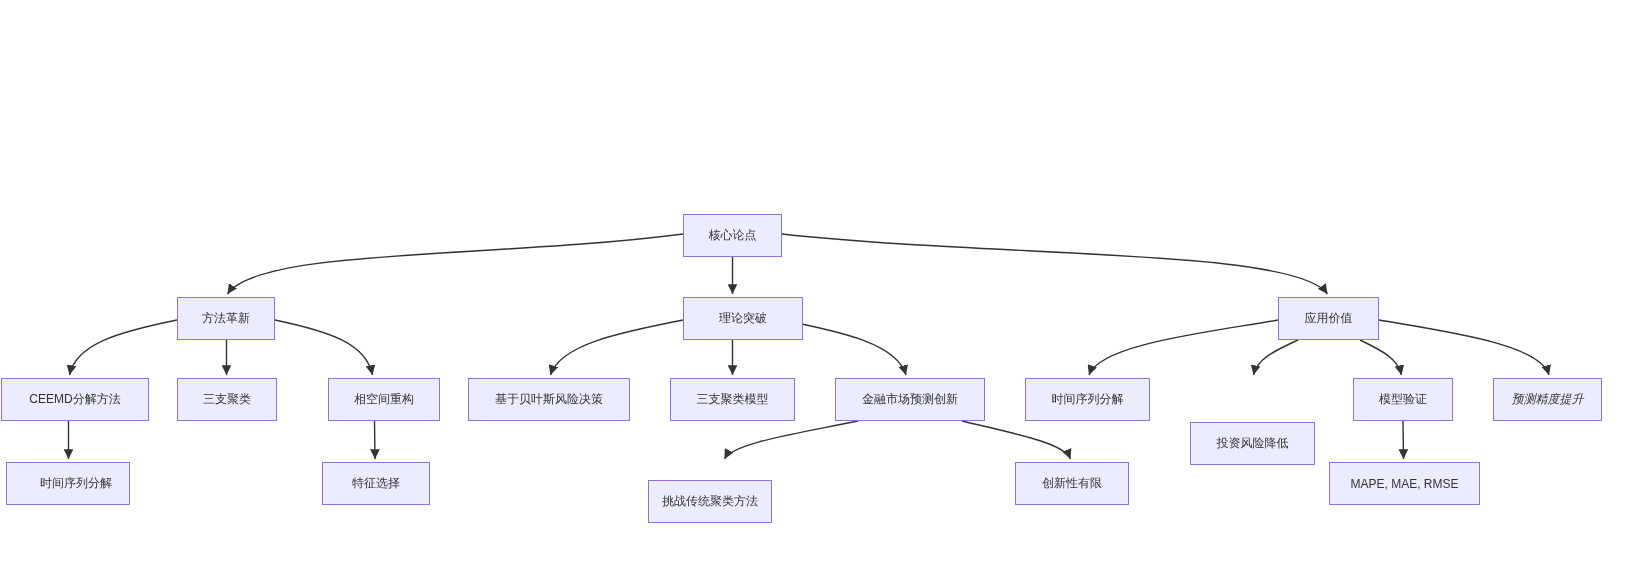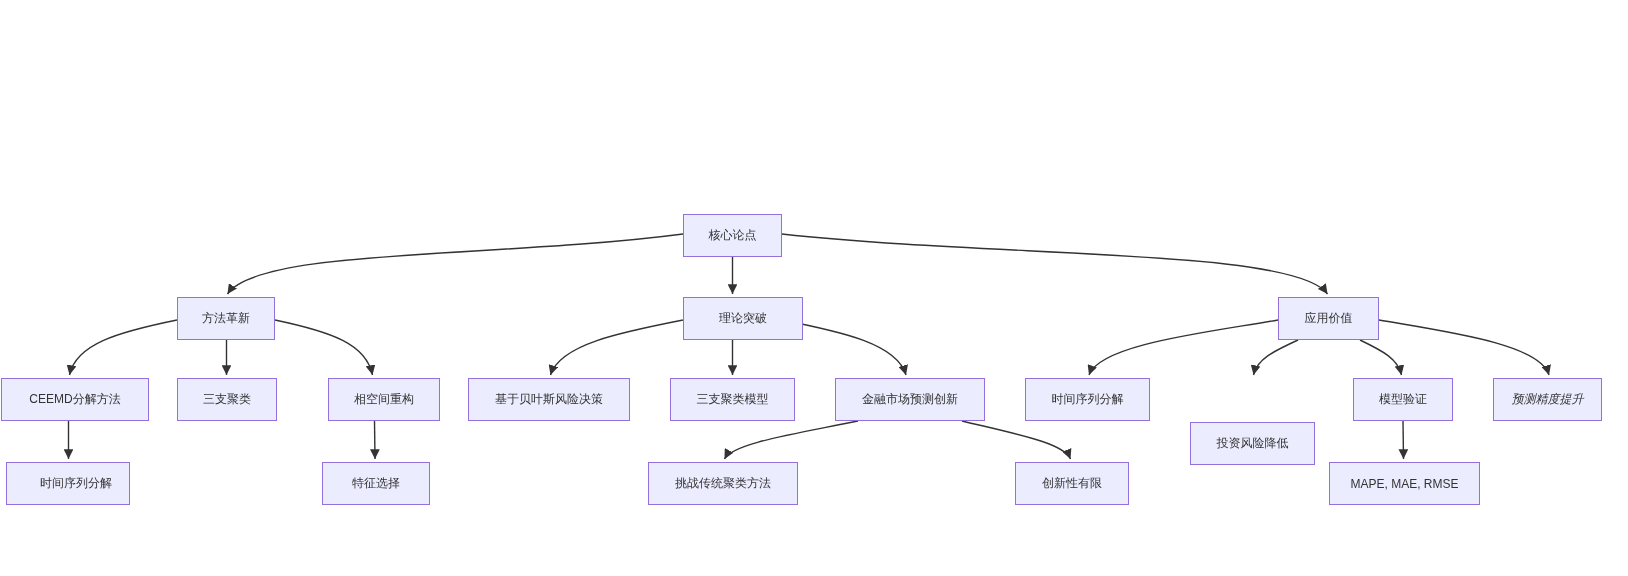--- a/index.html
+++ b/index.html
@@ -46,21 +46,21 @@
   .n-phase           { left: 328px;  top: 378px; width: 112px; }
   .n-bayes           { left: 468px;  top: 378px; width: 162px; }
   .n-threeway-model  { left: 670px;  top: 378px; width: 125px; }
   .n-finance         { left: 835px;  top: 378px; width: 150px; }
   .n-stock           { left: 1025px; top: 378px; width: 125px; }
   .n-risk            { left: 1190px; top: 378px; width: 125px; margin-top: 44px; }
   .n-validation      { left: 1353px; top: 378px; width: 100px; }
   .n-accuracy        { left: 1493px; top: 378px; width: 109px; font-style: italic; }
   .n-tsd             { left: 6px;    top: 462px; width: 124px; padding-left: 16px; }
   .n-feature         { left: 322px;  top: 462px; width: 108px; }
-  .n-challenge       { left: 648px;  top: 462px; width: 150px; }
+  .n-challenge       { left: 648px;  top: 480px; width: 124px; }
   .n-limited         { left: 1015px; top: 462px; width: 114px; }
   .n-metrics         { left: 1329px; top: 462px; width: 151px; }
 </style>
 </head>
 <body>
 
 <div class="canvas">
 
   <svg class="edges" viewBox="0 0 1628 576" xmlns="http://www.w3.org/2000/svg">
     <defs>

